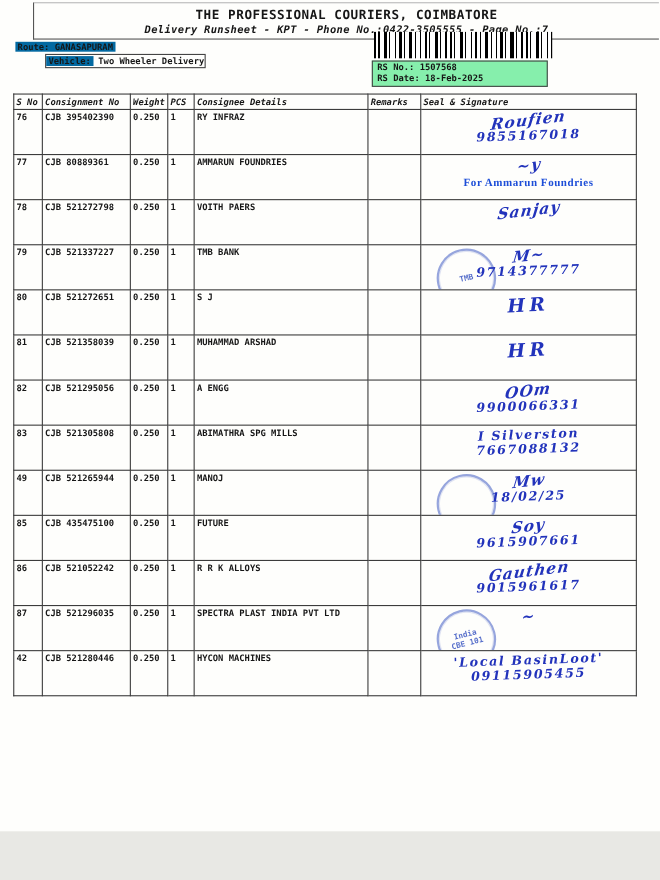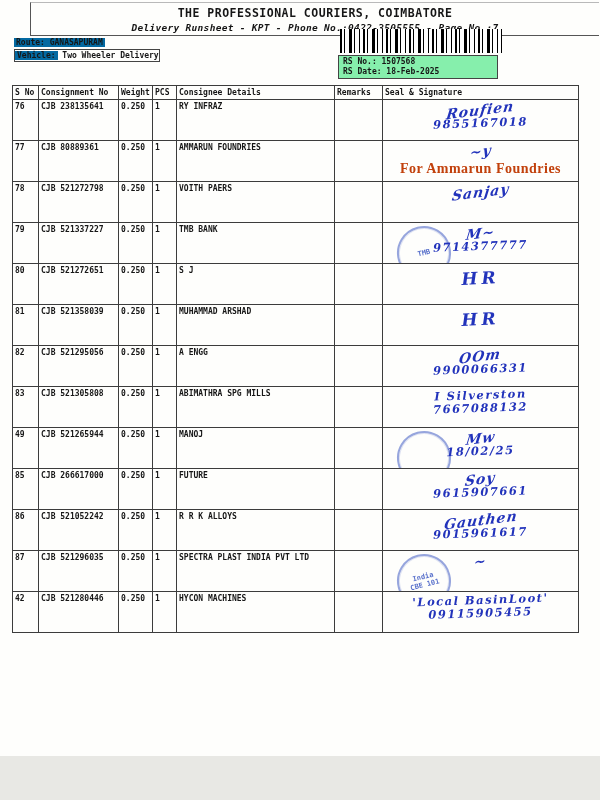--- a/index.html
+++ b/index.html
@@ -12,58 +12,58 @@
   .title-box {
     position:absolute; left:30px; top:2px; width:568px; height:32px;
     border-left:1px solid #555; border-bottom:1px solid #555; border-top:1px solid #b9b9b9;
     text-align:center;
   }
   .company-title { font-weight:bold; font-size:11.5px; letter-spacing:.5px; padding-top:3px; }
   .runsheet-subtitle { font-weight:bold; font-size:9.5px; letter-spacing:.3px; margin-top:2px;font-style:italic; }
   .info-area { position:absolute; left:14px; top:37px; width:572px; height:48px; }
   .info-line { font-size:8px; font-weight:bold; line-height:11px; white-space:pre; }
   .hl { background:#0369a1; padding:0 2px; }
-  .vehicle-box { display:inline-block; border:1px solid #444; margin-top:1px; }
+  .vehicle-box { display:inline-block; border:1px solid #444; margin-top:1px;margin-left:27px; }
   .info-right { position:absolute; right:78px; top:-8px; width:170px; }
   .barcode {
     width:162px; height:24px; margin-left:2px;
     background:repeating-linear-gradient(90deg,
       #000 0 2px,#fff 2px 4px,#000 4px 5px,#fff 5px 9px,
       #000 9px 12px,#fff 12px 14px,#000 14px 15px,#fff 15px 19px,
       #000 19px 20px,#fff 20px 23px);
   }
   .rs-box { border:1px solid #444; margin-top:2px; width:150px; padding:1px 4px; background:#86efac; }
   .rs-box div { font-size:8px; font-weight:bold; line-height:10px; }
   
   table.doc { position:absolute; left:12px; top:85px; width:566px;
     border-collapse:collapse; table-layout:fixed; }
   .doc th, .doc td { border:1px solid #3c3c3c; font-size:8px; font-weight:bold;
     vertical-align:top; padding:2px 2px; overflow:hidden;
     font-family:"DejaVu Sans Mono", monospace; }
-  .doc thead tr { height:14px; }
+  .doc thead tr { height:14px;font-style:italic; }
   .doc th { text-align:left; }
   .doc tbody tr { height:41px; }
   .c-sno { width:26px; } .c-cons { width:80px; } .c-wt { width:34px; }
   .c-pcs { width:24px; text-align:left; } .c-consignee { width:158px; }
   .c-remarks { width:48px; } .c-sig { width:188px; position:relative; text-align:center; }
   
   .scribble {
     display:inline-block; font-family:"DejaVu Serif", serif; font-style:italic; font-weight:bold;
     color:#2233bb; font-size:14px; letter-spacing:1px;
     transform:rotate(-7deg) skewX(-14deg); line-height:14px; margin-top:1px;
   }
   .sig-line {
     font-family:"DejaVu Serif", serif; font-style:italic; font-weight:bold;
     color:#2233bb; font-size:11.5px; letter-spacing:1.5px; line-height:13px;
     transform:rotate(-2deg);
   }
   .sig-line.big { font-size:17px; letter-spacing:4px; transform:rotate(-3deg); margin-top:6px; }
   .rect-stamp {
-    font-family:"Liberation Serif", serif; font-weight:bold; color:#c2410c;
-    font-size:14px; letter-spacing:.5px; margin-top:3px;
+    font-family:"Liberation Serif", serif; font-weight:bold; color:#1d4ed8;
+    font-size:10px; letter-spacing:.5px; margin-top:3px;
   }
   .round-stamp {
     position:absolute; left:14px; top:3px; width:50px; height:50px;
     border:2px solid rgba(45,75,190,.5); border-radius:50%;
     color:rgba(45,75,190,.8); font-size:7px; font-weight:bold;
     display:flex; align-items:center; justify-content:center; text-align:center;
     transform:rotate(-14deg); white-space:pre-line; pointer-events:none;
     box-shadow:0 0 0 1px rgba(45,75,190,.15) inset;
   }
 </style>
@@ -107,21 +107,21 @@
         <th>Weight</th>
         <th>PCS</th>
         <th>Consignee Details</th>
         <th>Remarks</th>
         <th>Seal &amp; Signature</th>
       </tr>
     </thead>
     <tbody>
         <tr class="row">
     <td class="c-sno">76</td>
-    <td class="c-cons">CJB 238135641</td>
+    <td class="c-cons">CJB 395402390</td>
     <td class="c-wt">0.250</td>
     <td class="c-pcs">1</td>
     <td class="c-consignee">RY INFRAZ</td>
     <td class="c-remarks"></td>
     <td class="c-sig"><div class="scribble">Roufien</div><div class="sig-line">9855167018</div></td>
   </tr>
         <tr class="row">
     <td class="c-sno">77</td>
     <td class="c-cons">CJB 80889361</td>
     <td class="c-wt">0.250</td>
@@ -195,21 +195,21 @@
     <td class="c-sno">49</td>
     <td class="c-cons">CJB 521265944</td>
     <td class="c-wt">0.250</td>
     <td class="c-pcs">1</td>
     <td class="c-consignee">MANOJ</td>
     <td class="c-remarks"></td>
     <td class="c-sig"><div class="round-stamp"></div><div class="scribble">Mw</div><div class="sig-line">18/02/25</div></td>
   </tr>
         <tr class="row">
     <td class="c-sno">85</td>
-    <td class="c-cons">CJB 266617000</td>
+    <td class="c-cons">CJB 435475100</td>
     <td class="c-wt">0.250</td>
     <td class="c-pcs">1</td>
     <td class="c-consignee">FUTURE</td>
     <td class="c-remarks"></td>
     <td class="c-sig"><div class="scribble">Soy</div><div class="sig-line">9615907661</div></td>
   </tr>
         <tr class="row">
     <td class="c-sno">86</td>
     <td class="c-cons">CJB 521052242</td>
     <td class="c-wt">0.250</td>

